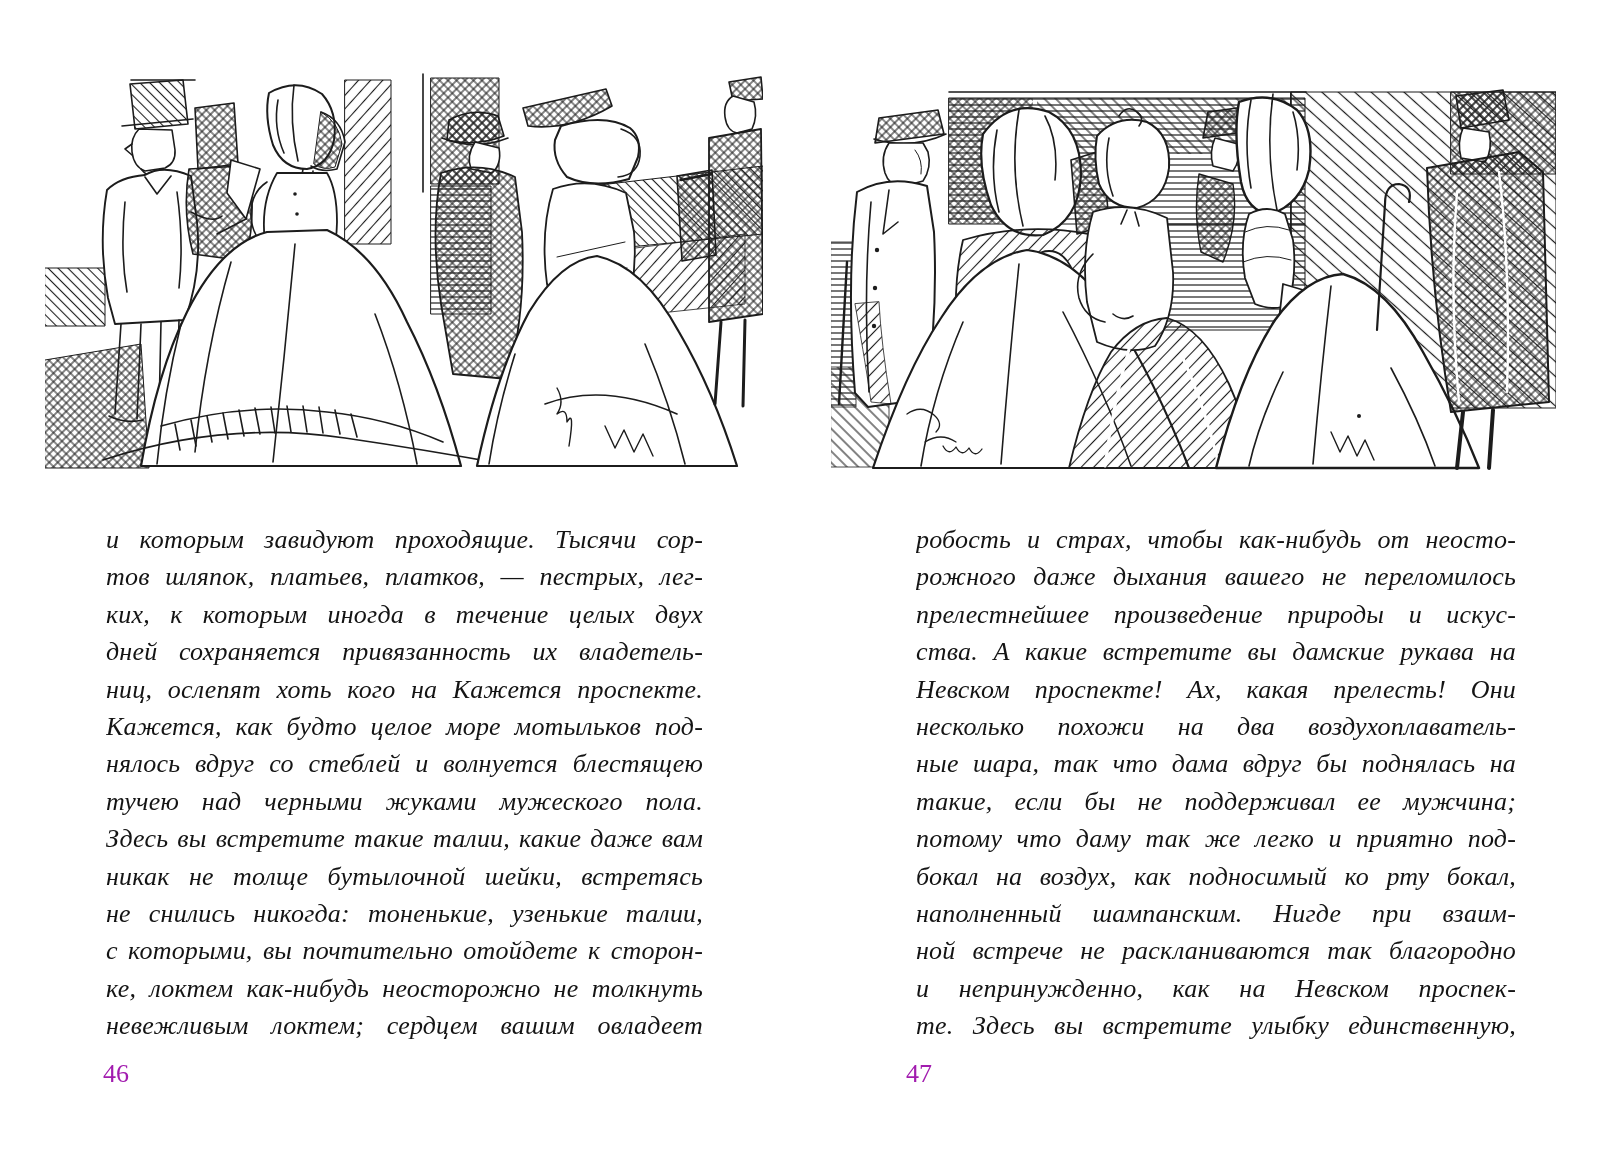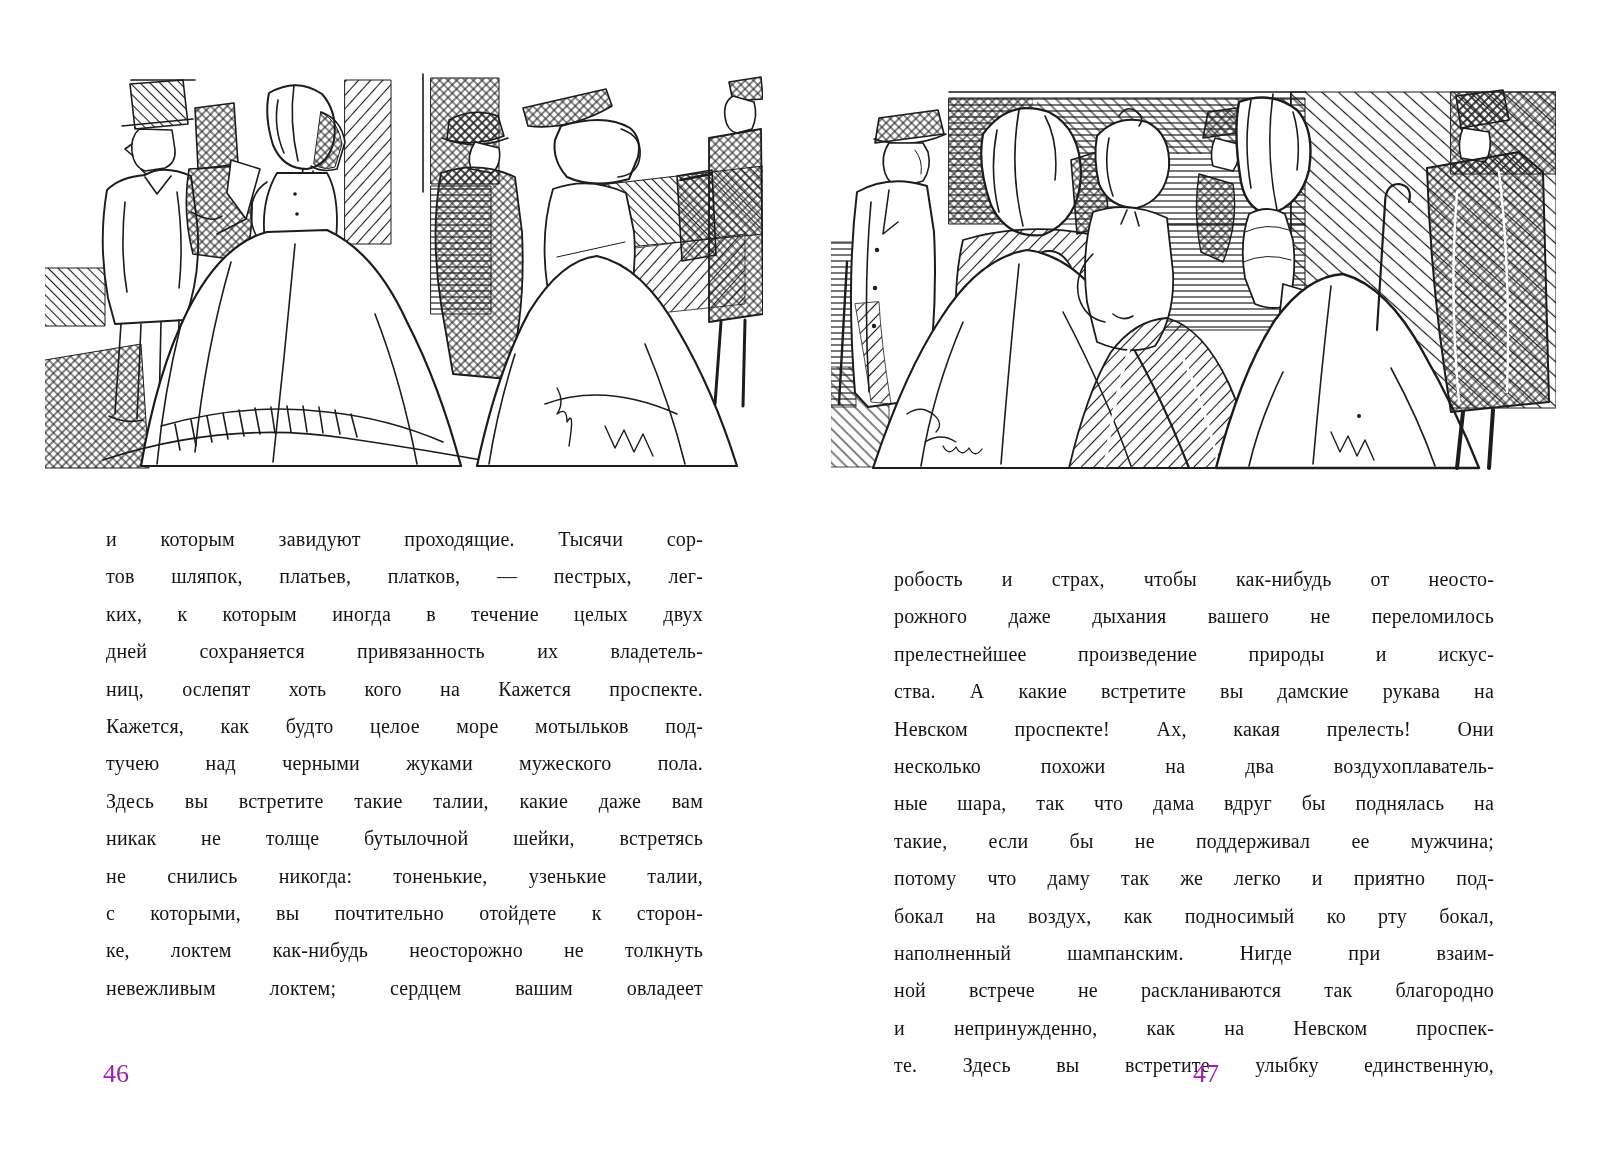--- a/index.html
+++ b/index.html
@@ -7,32 +7,32 @@
     width:1600px;height:1169px;position:relative;overflow:hidden;
     background:#ffffff;
     font-family:"Liberation Serif","DejaVu Serif",serif;
     color:#161616;
   }
   .page{position:absolute;top:0;height:1169px;}
   .illo{position:absolute;top:72px;height:398px;}
   .illo svg{display:block;width:100%;height:100%;}
   .textblock{
     position:absolute;top:521px;
-    font-size:20px;line-height:37.4px;color:#141414;
+    font-size:26px;line-height:37.4px;color:#141414;font-style:italic;
   }
   .textblock .line{
     height:37.4px;overflow:hidden;white-space:nowrap0;
     text-align:justify;text-align-last:justify;
     letter-spacing:0.2px;
   }
   .pagenum{
     position:absolute;top:1059px;font-size:26px;color:#a21caf;
   }
   .pagenum.left{left:103px;width:597px;text-align:left;}
-  .pagenum.right{left:906px;width:600px;text-align:center;}
+  .pagenum.right{left:906px;width:600px;text-align:left;}
   
   .ink path,.ink line,.ink polyline,.ink ellipse,.ink circle,.ink rect{
     vector-effect:non-scaling-stroke;
   }
 </style>
 </head>
 <body>
 
 <div class="page" style="left:0;width:800px;">
 
@@ -118,20 +118,21 @@
     </svg>
   </div>
 
   <div class="textblock" style="left:106px;width:597px;">
     <div class="line">и которым завидуют проходящие. Тысячи сор-</div>
     <div class="line">тов шляпок, платьев, платков, — пестрых, лег-</div>
     <div class="line">ких, к которым иногда в течение целых двух</div>
     <div class="line">дней сохраняется привязанность их владетель-</div>
     <div class="line">ниц, ослепят хоть кого на Кажется проспекте.</div>
     <div class="line">Кажется, как будто целое море мотыльков под-</div>
+    <div class="line">нялось вдруг со стеблей и волнуется блестящею</div>
     <div class="line">тучею над черными жуками мужеского пола.</div>
     <div class="line">Здесь вы встретите такие талии, какие даже вам</div>
     <div class="line">никак не толще бутылочной шейки, встретясь</div>
     <div class="line">не снились никогда: тоненькие, узенькие талии,</div>
     <div class="line">с которыми, вы почтительно отойдете к сторон-</div>
     <div class="line">ке, локтем как-нибудь неосторожно не толкнуть</div>
     <div class="line">невежливым локтем; сердцем вашим овладеет</div>
   </div>
 
   <div class="pagenum left">46</div>
@@ -216,21 +217,21 @@
 
         <path d="M625,24 L672,18 L678,48 L630,56 Z" fill="url(#Rx)"></path>
         <path d="M632,56 Q626,70 630,86 L654,90 Q662,78 658,60 Z" fill="#fff"></path>
         <path d="M596,96 L688,80 L712,100 L718,330 L620,340 Q600,220 596,96 Z" fill="url(#Rx)" stroke-width="2"></path>
         <path d="M626,120 Q618,220 628,330 M668,100 Q680,200 676,320" stroke="#fff" stroke-width="2.4"></path>
         <path d="M632,340 L626,396 M662,338 L658,396" stroke-width="4"></path>
       </g>
     </svg>
   </div>
 
-  <div class="textblock" style="left:94px;width:600px;margin-top:40px;">
+  <div class="textblock" style="left:116px;width:600px;">
     <div class="line">робость и страх, чтобы как-нибудь от неосто-</div>
     <div class="line">рожного даже дыхания вашего не переломилось</div>
     <div class="line">прелестнейшее произведение природы и искус-</div>
     <div class="line">ства. А какие встретите вы дамские рукава на</div>
     <div class="line">Невском проспекте! Ах, какая прелесть! Они</div>
     <div class="line">несколько похожи на два воздухоплаватель-</div>
     <div class="line">ные шара, так что дама вдруг бы поднялась на</div>
     <div class="line">такие, если бы не поддерживал ее мужчина;</div>
     <div class="line">потому что даму так же легко и приятно под-</div>
     <div class="line">бокал на воздух, как подносимый ко рту бокал,</div>

